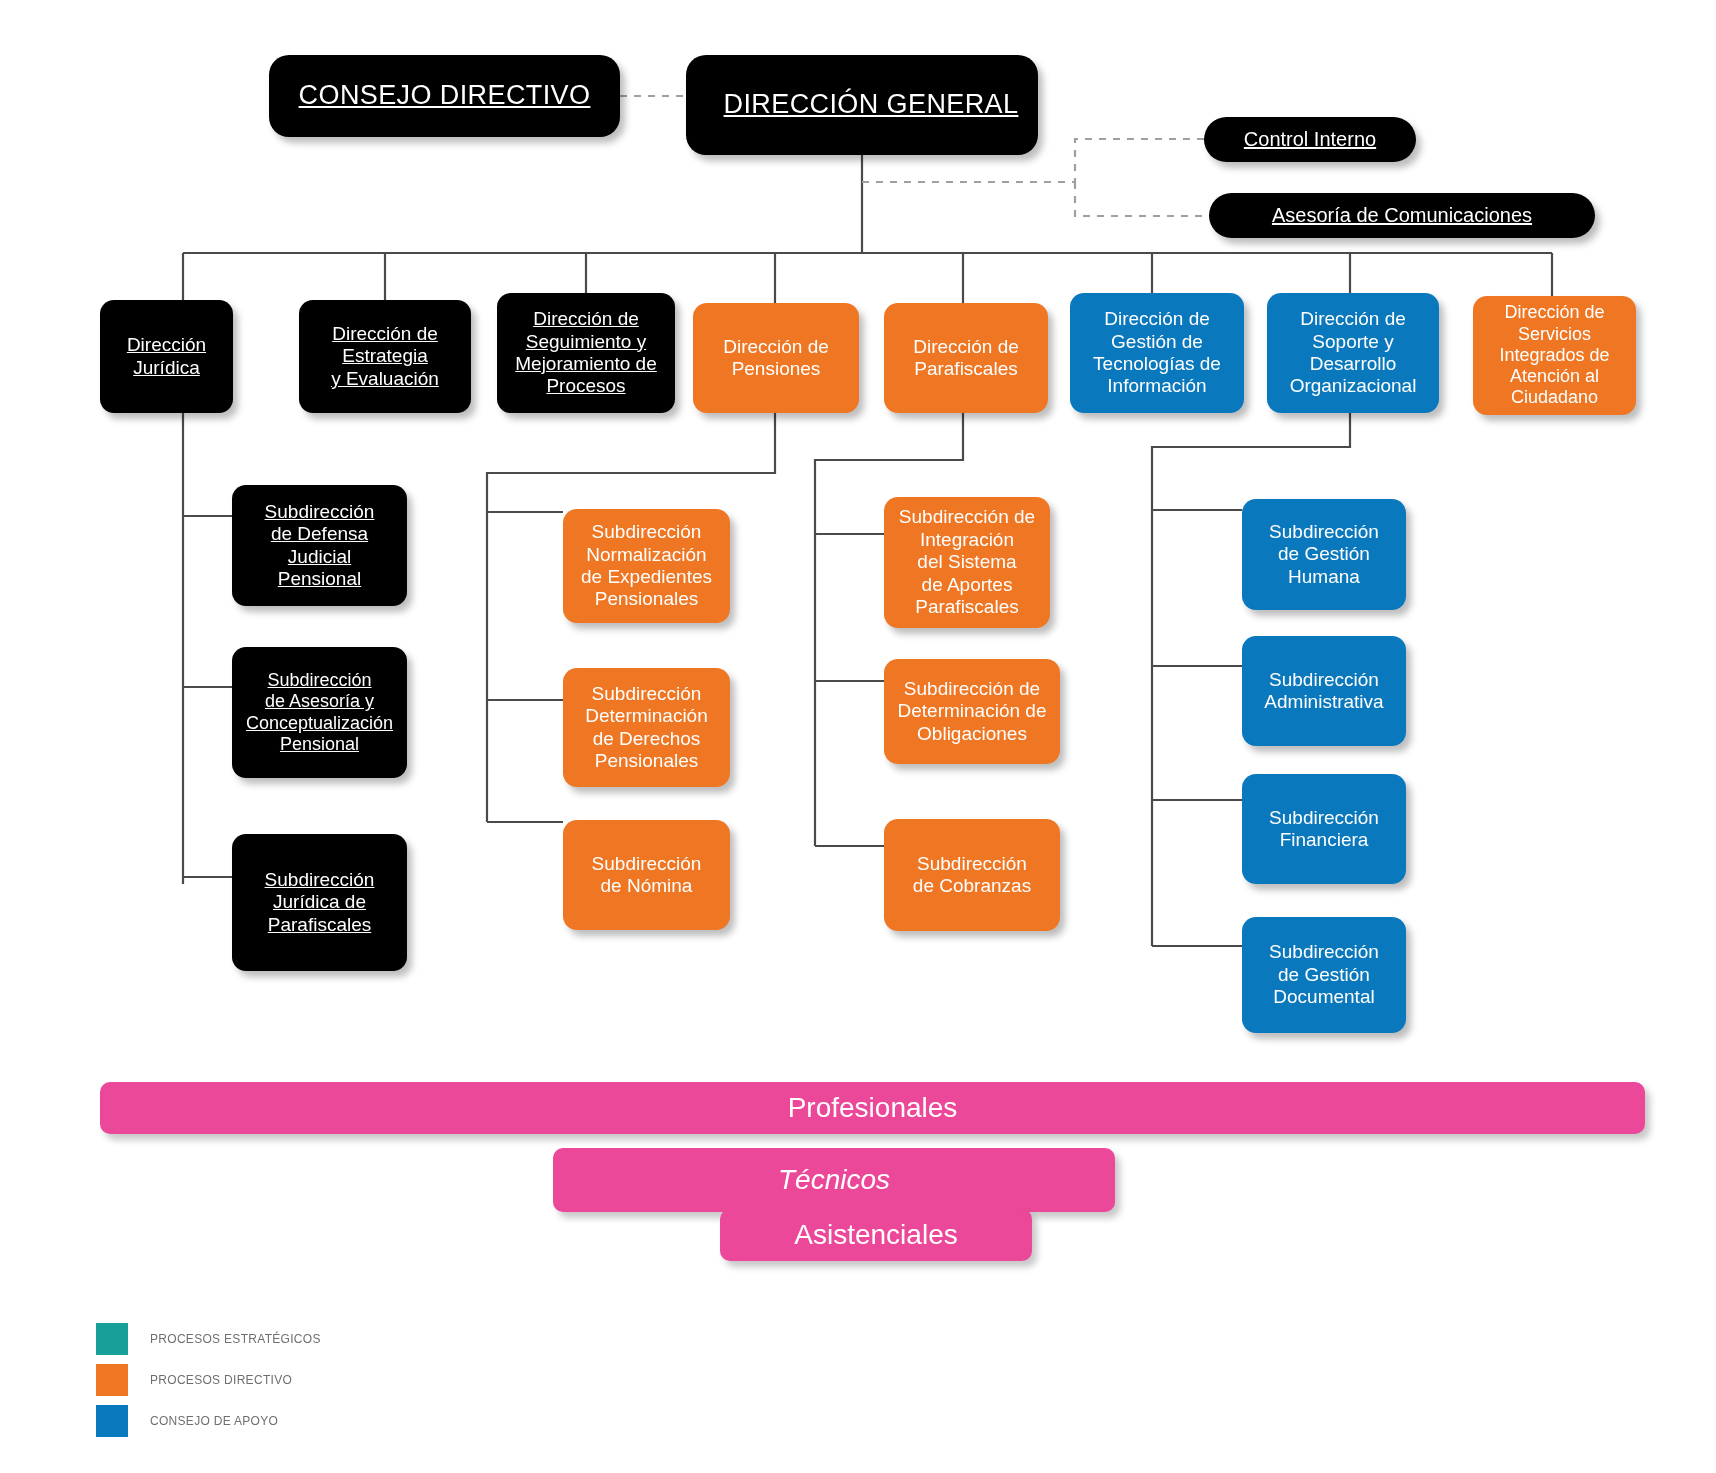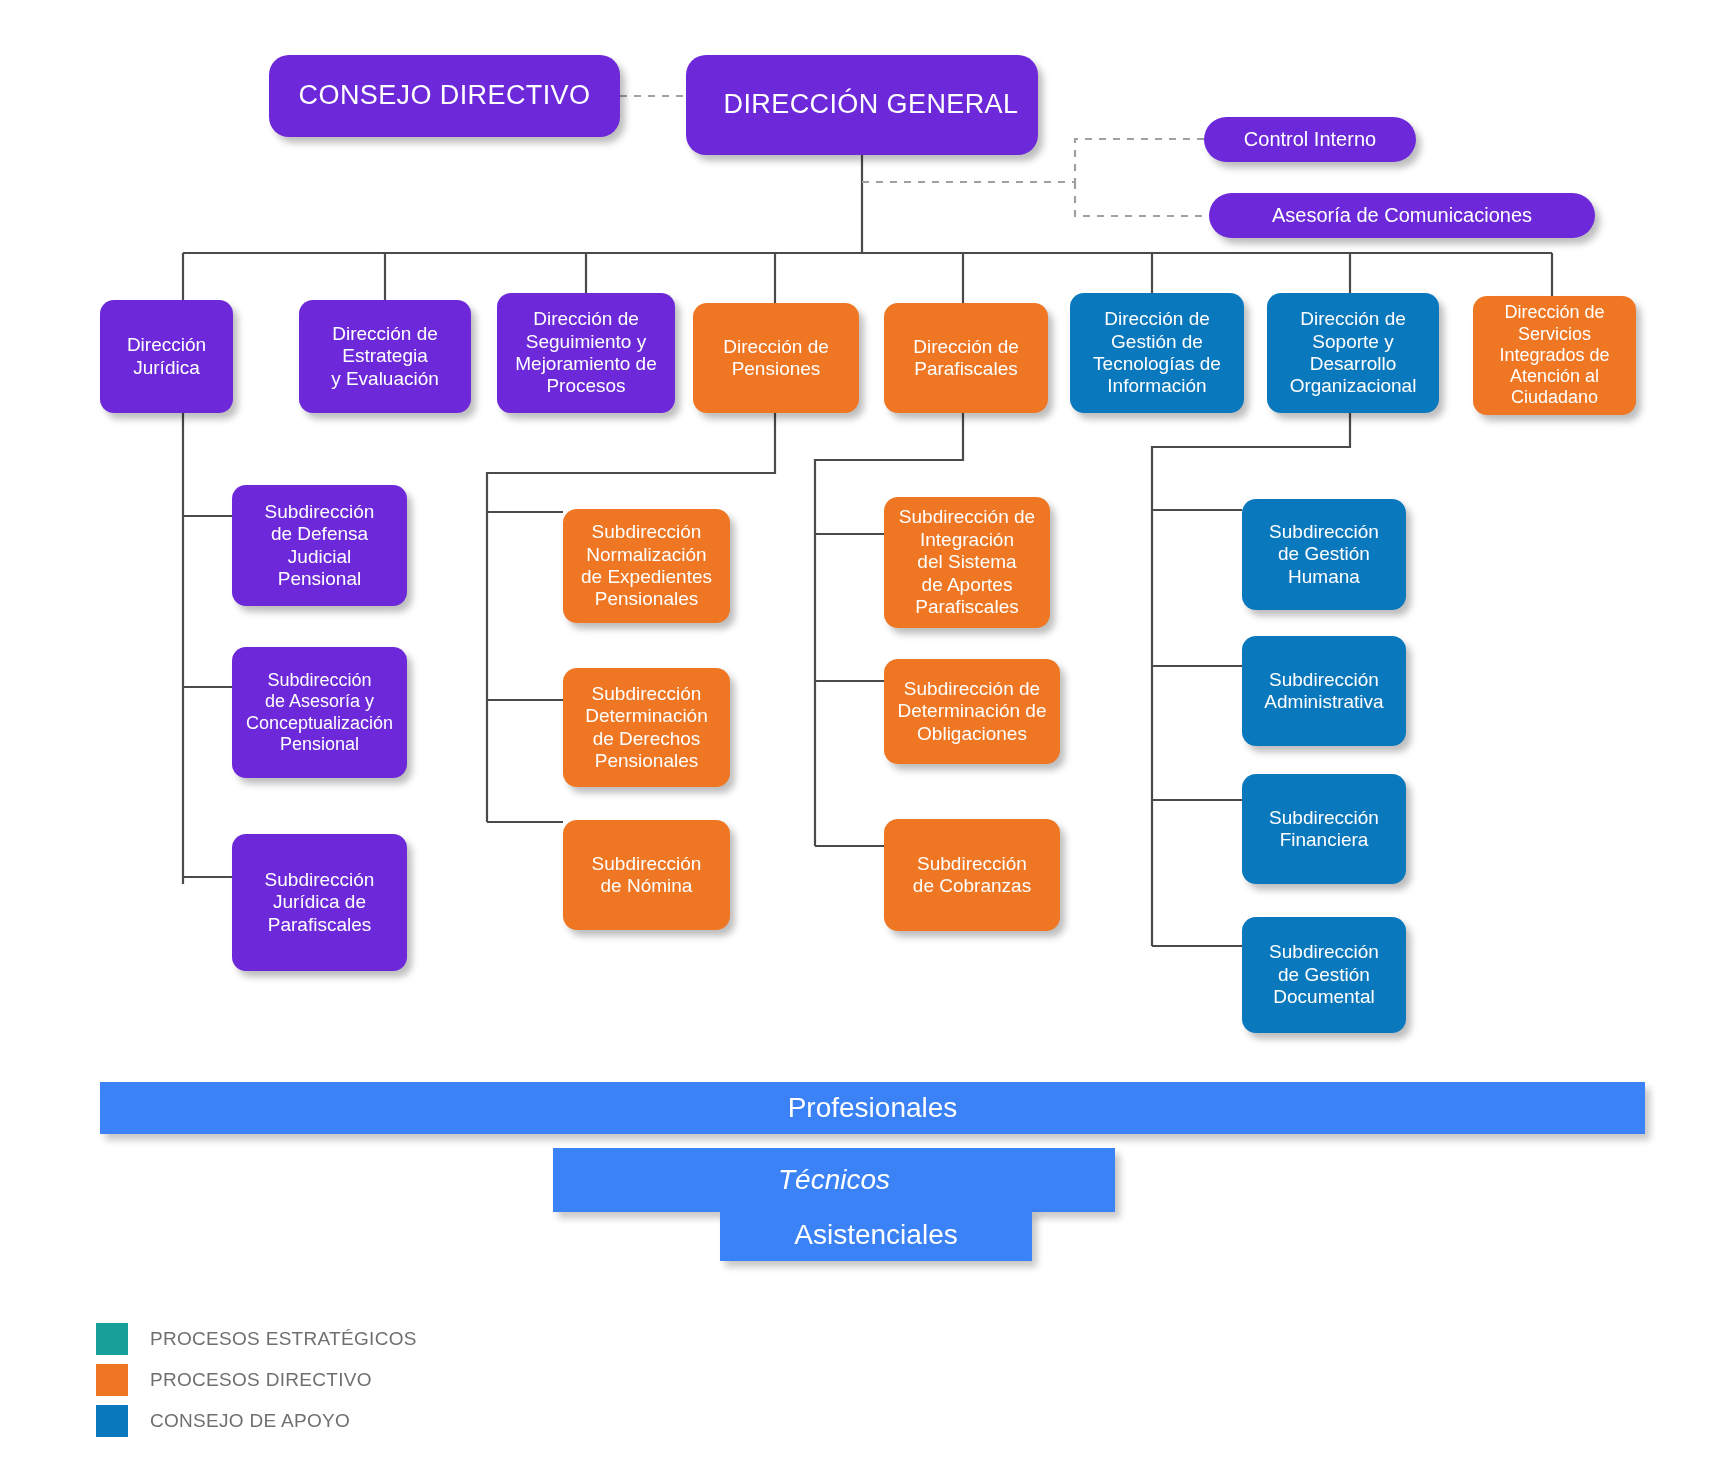--- a/index.html
+++ b/index.html
@@ -23,55 +23,56 @@
     justify-content:center;
     text-align:center;
     color:#ffffff;
     border-radius:14px;
     box-shadow:5px 6px 7px rgba(0,0,0,0.26);
     line-height:1.18;
     padding:4px 6px;
     white-space:pre-line;
     z-index:5;
   }
-  .teal{background:#6d28d9;}
+  .teal{background:#000000;text-decoration:underline;}
   .orange{background:#ef7622;}
   .blue{background:#0a78bd;}
 
   .top-node{
     font-size:27px;
     letter-spacing:.4px;
     border-radius:20px;
   }
   .staff-node{
     font-size:20px;
     border-radius:26px;
   }
   .dir-node{font-size:19px;}
   .sub-node{font-size:19px;margin-top:29px;}
 
   
   .bar{
     position:absolute;
-    background:#3b82f6;
+    background:#ec4899;
     color:#ffffff;
     display:flex;
     align-items:center;
     justify-content:center;
     font-size:28px;
     box-shadow:5px 6px 7px rgba(0,0,0,0.22);
     z-index:5;
+    border-radius:10px;
   }
 
   
   #legend{position:absolute;left:96px;top:1318px;z-index:6;}
   .legend-row{display:flex;align-items:center;height:41px;}
   .legend-swatch{width:32px;height:32px;margin-right:22px;flex:0 0 auto;}
   .legend-label{
-    font-size:19px;
+    font-size:12px;
     color:#6f6f6f;
     letter-spacing:.3px;
     font-family:"Liberation Sans", sans-serif;
   }
 </style>
 </head>
 <body>
 
 <div id="stage">
 

